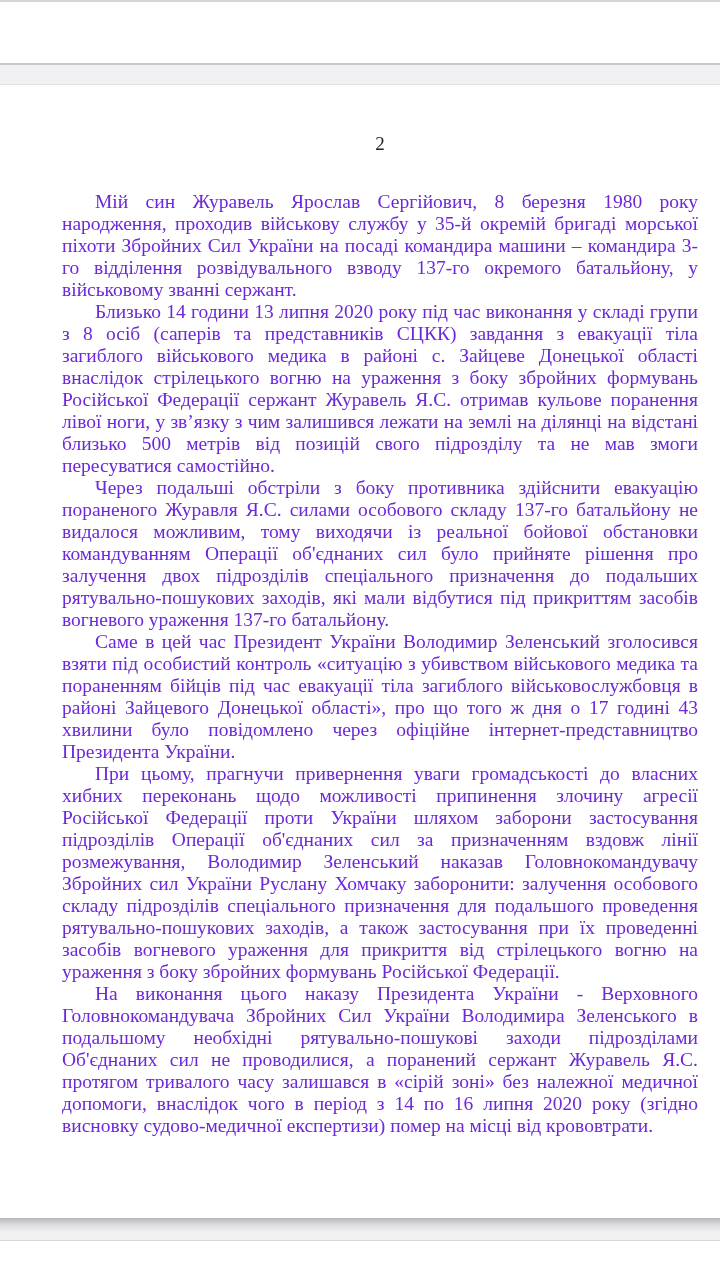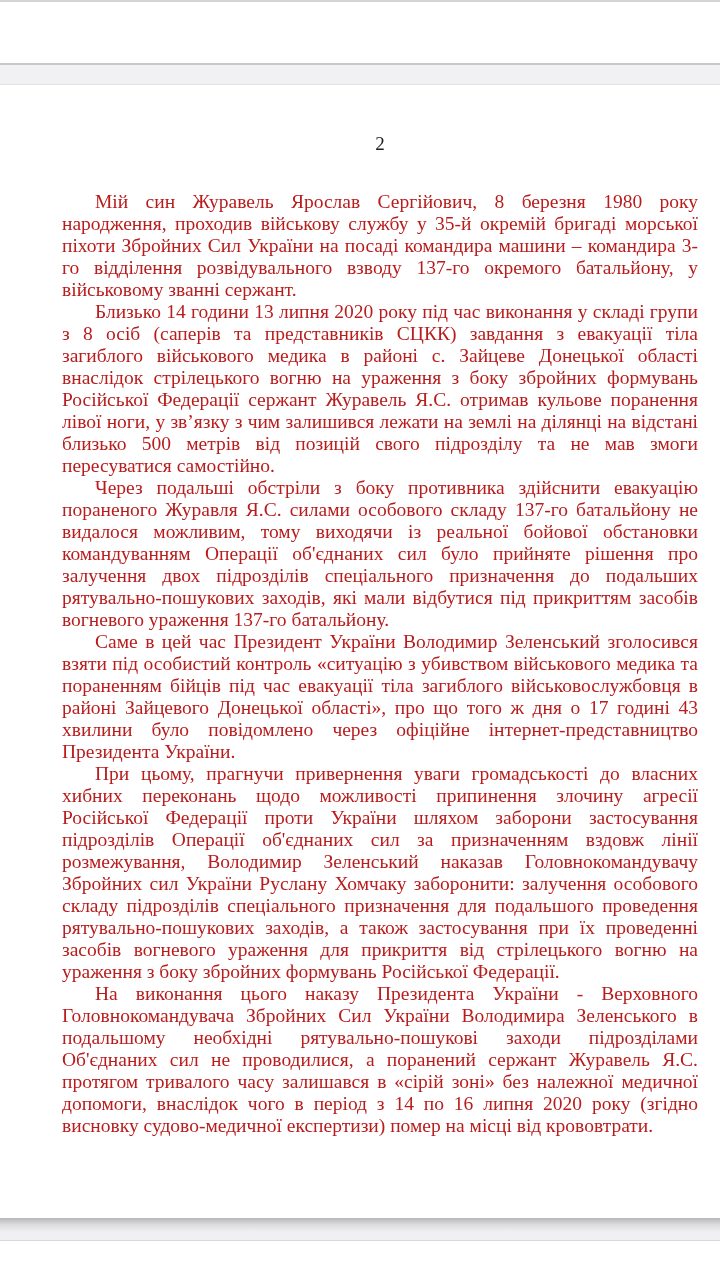--- a/index.html
+++ b/index.html
@@ -51,21 +51,21 @@
   .doc-body {
     margin: 36px 22px 0 62px;
   }
   .doc-body p {
     margin: 0;
     font-size: 19.5px;
     line-height: 22px;
     text-align: justify;
     text-justify: inter-word;
     text-indent: 33px;
-    color: #b91c1c;
+    color: #6d28d9;
   }
   
   .page-shadow {
     height: 14px;
     background: linear-gradient(to bottom, #b6b6bb 0%, #dededf 50%, #f0f0f2 100%);
   }
   .page-gutter-bottom {
     height: 8px;
     background: #f0f0f2;
     border-bottom: 1px solid #d8d8db;

